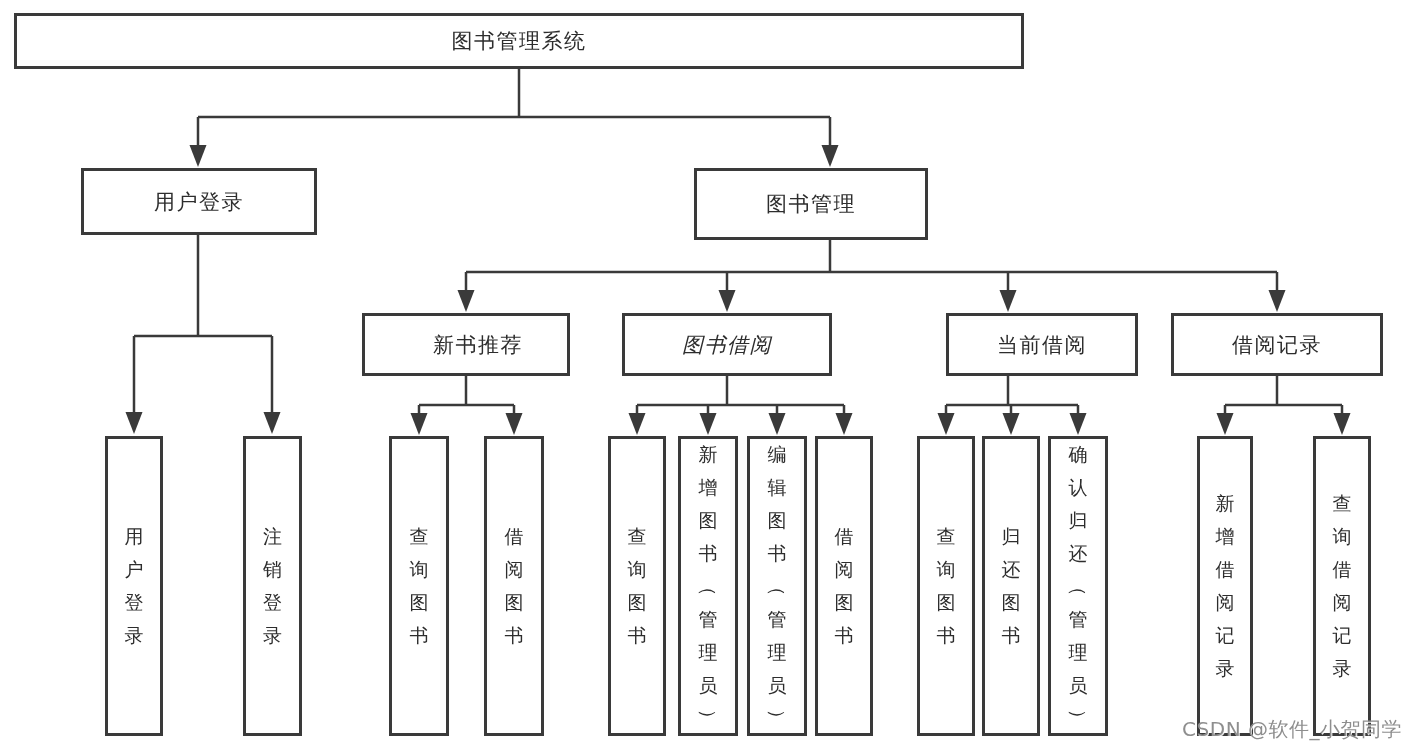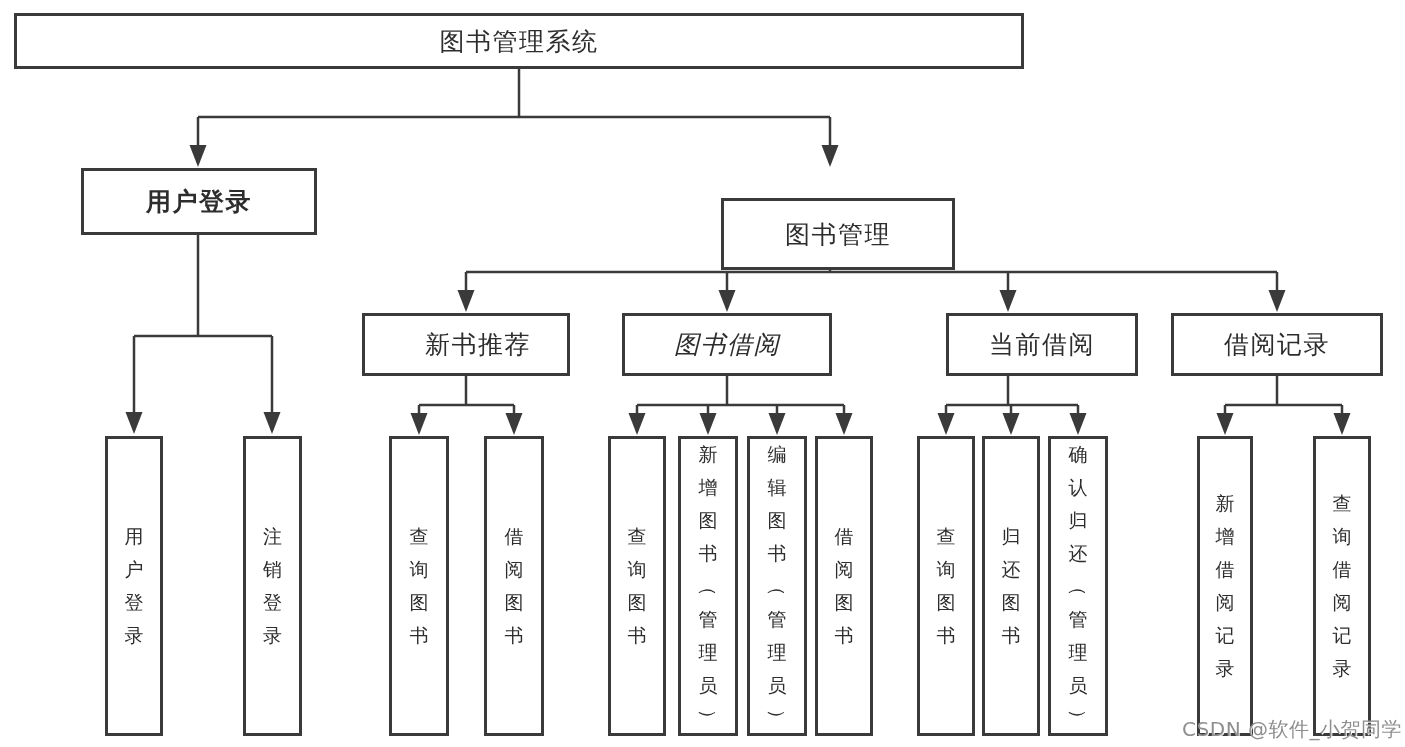--- a/index.html
+++ b/index.html
@@ -27,21 +27,21 @@
     position: absolute;
     z-index: 2;
     background: var(--background);
     border: 3px solid var(--line);
     color: var(--text);
     display: flex;
     align-items: center;
     justify-content: center;
   }
   .hbox {
-    font-size: 25px;
+    font-size: 21px;
     letter-spacing: 1.5px;
     white-space: nowrap;
   }
   .vbox {
     flex-direction: column;
     font-size: 19px;
     gap: 14px;
     padding: 6px 0;
     overflow: hidden;
   }
@@ -125,22 +125,22 @@
       <polygon points="937.5,413 954.5,413 946,435"></polygon>
       <polygon points="1002.5,413 1019.5,413 1011,435"></polygon>
       <polygon points="1069.5,413 1086.5,413 1078,435"></polygon>
       <polygon points="1216.5,413 1233.5,413 1225,435"></polygon>
       <polygon points="1333.5,413 1350.5,413 1342,435"></polygon>
     </g>
   </svg>
 
   <div class="box hbox" style="left:14px; top:13px; width:1010px; height:56px;">图书管理系统</div>
 
-  <div class="box hbox" style="left:81px; top:168px; width:236px; height:67px;font-weight:bold;">用户登录</div>
-  <div class="box hbox" style="left:721px; top:168px; width:234px; height:72px;margin-top:30px;">图书管理</div>
+  <div class="box hbox" style="left:81px; top:168px; width:236px; height:67px;">用户登录</div>
+  <div class="box hbox" style="left:694px; top:168px; width:234px; height:72px;">图书管理</div>
 
   <div class="box hbox" style="left:362px; top:313px; width:208px; height:63px;padding-left:24px;">新书推荐</div>
   <div class="box hbox" style="left:622px; top:313px; width:210px; height:63px;font-style:italic;">图书借阅</div>
   <div class="box hbox" style="left:946px; top:313px; width:192px; height:63px;">当前借阅</div>
   <div class="box hbox" style="left:1171px; top:313px; width:212px; height:63px;">借阅记录</div>
 
   <div class="box vbox" style="left:105px; top:436px; width:58px; height:300px;">
       <span class="ch">用</span>
       <span class="ch">户</span>
       <span class="ch">登</span>

